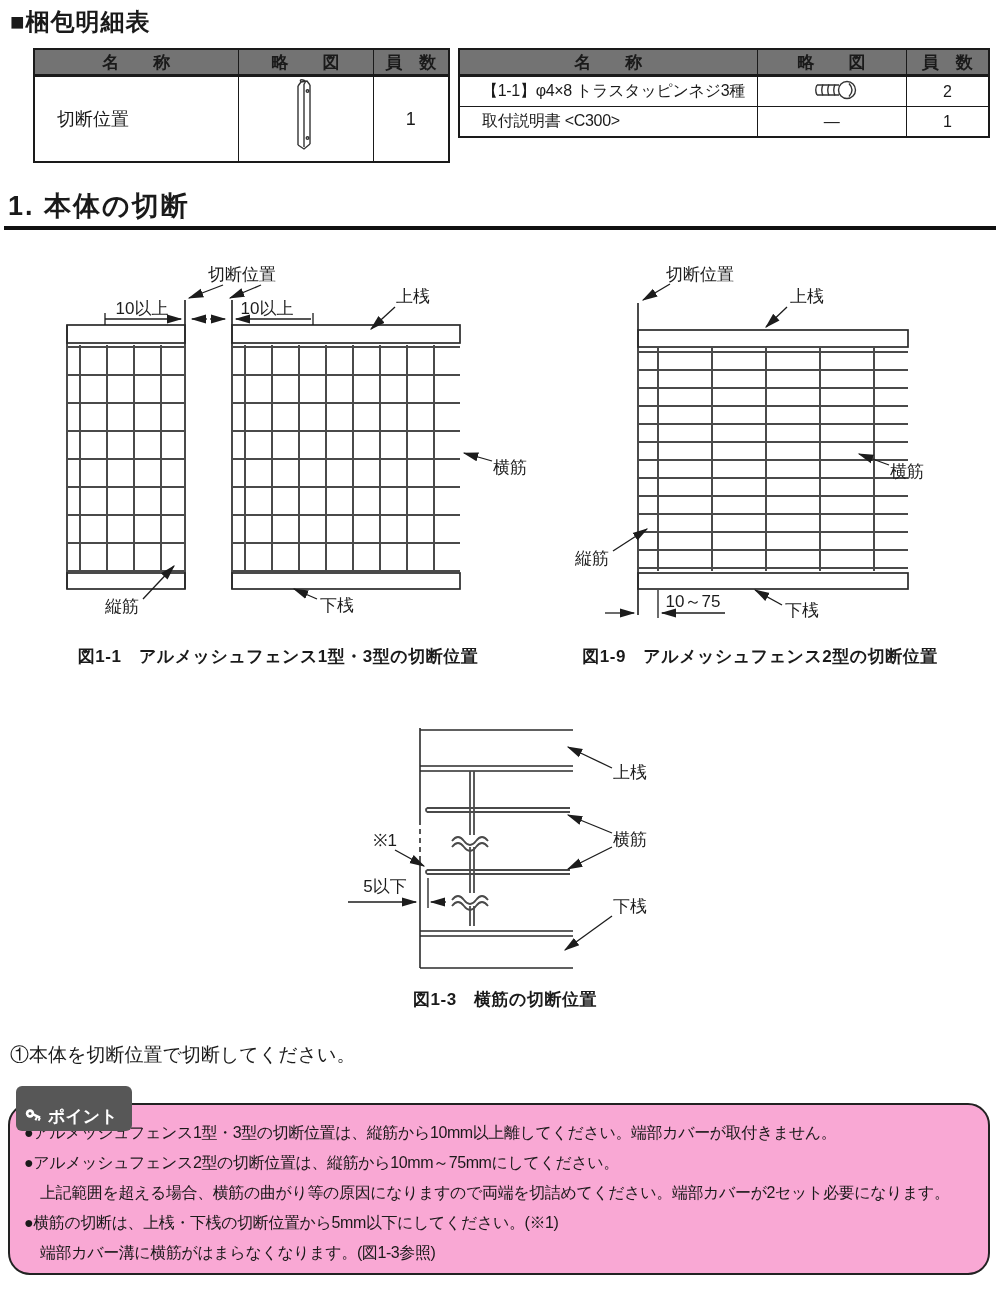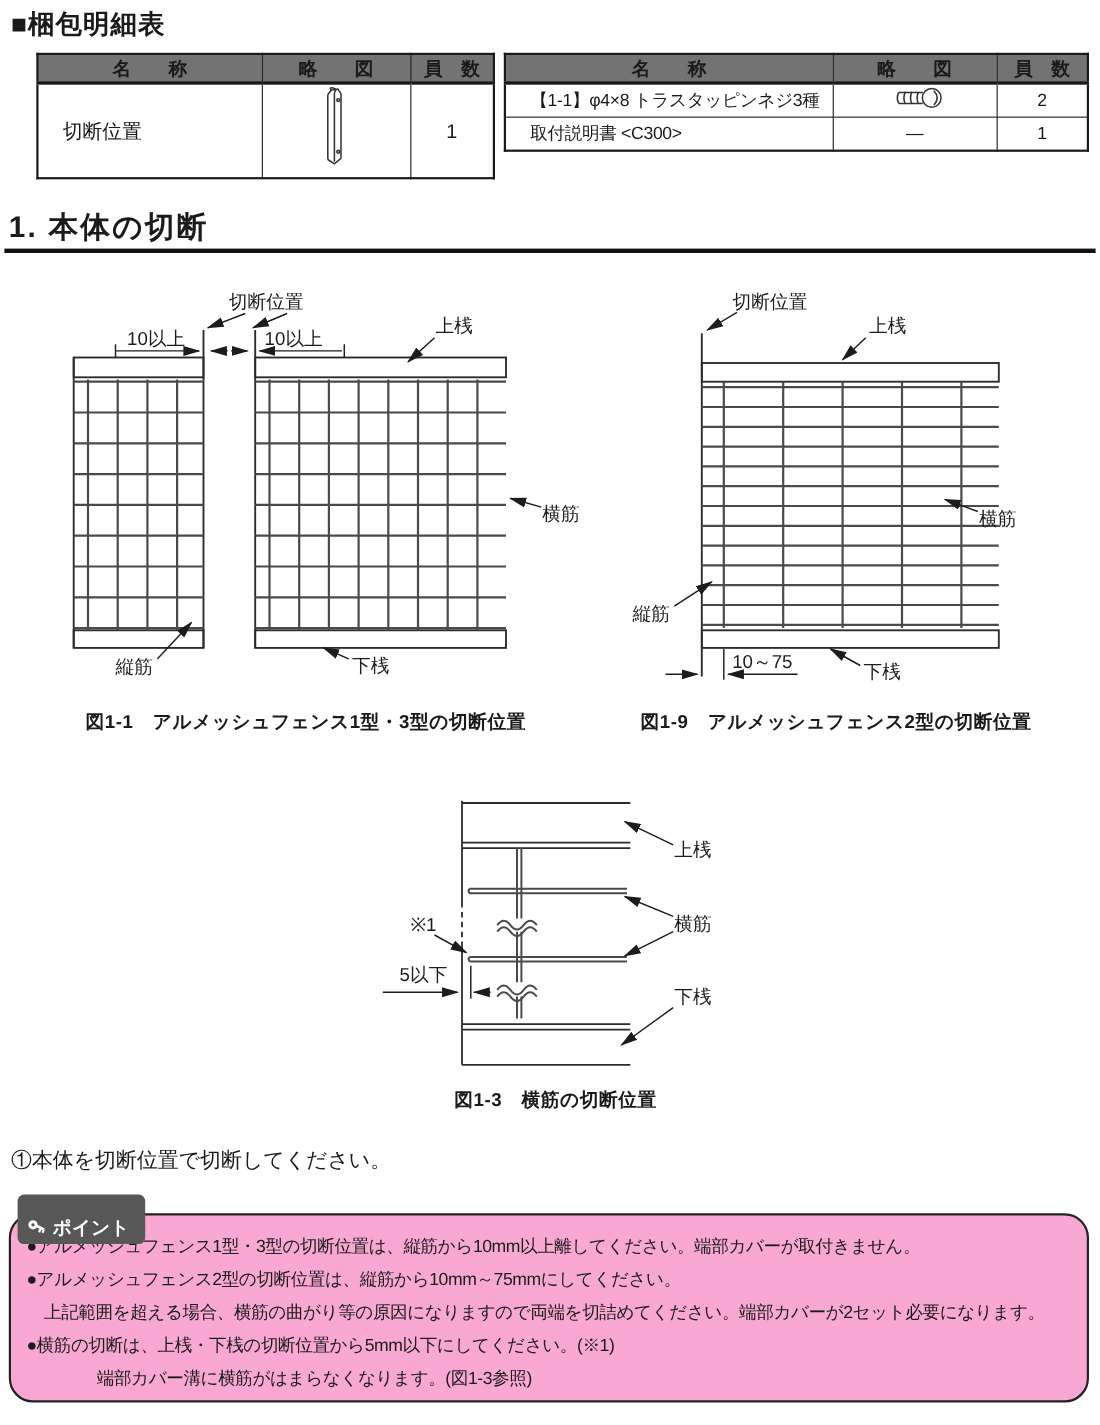--- a/index.html
+++ b/index.html
@@ -42,21 +42,21 @@
     left:8px;top:1103px;width:978px;height:168px;
     border:2px solid #222;border-radius:22px;background:#f9a8d4;
   }
   .point-badge{
     left:16px;top:1086px;height:30px;background:#575757;border-radius:6px;
     color:#fff;font-size:17px;font-weight:bold;display:flex;align-items:center;
     gap:6px;padding:15px 14px 0 9px;z-index:2;
   }
   .point-line{position:absolute;left:14px;font-size:16px;letter-spacing:-0.4px;white-space:nowrap;}
   .point-line.indent{left:30px;}
-  .pl0{top:18px;} .pl1{top:48px;} .pl2{top:78px;} .pl3{top:108px;} .pl4{top:138px;margin-left:48px;}
+  .pl0{top:18px;} .pl1{top:48px;} .pl2{top:78px;} .pl3{top:108px;} .pl4{top:138px;}
 </style>
 </head>
 <body>
 
 <div class="abs doc-title">■梱包明細表</div>
 
 <table class="abs parts" id="tableL">
   <colgroup>
       <col style="width:204px">
       <col style="width:135px">

